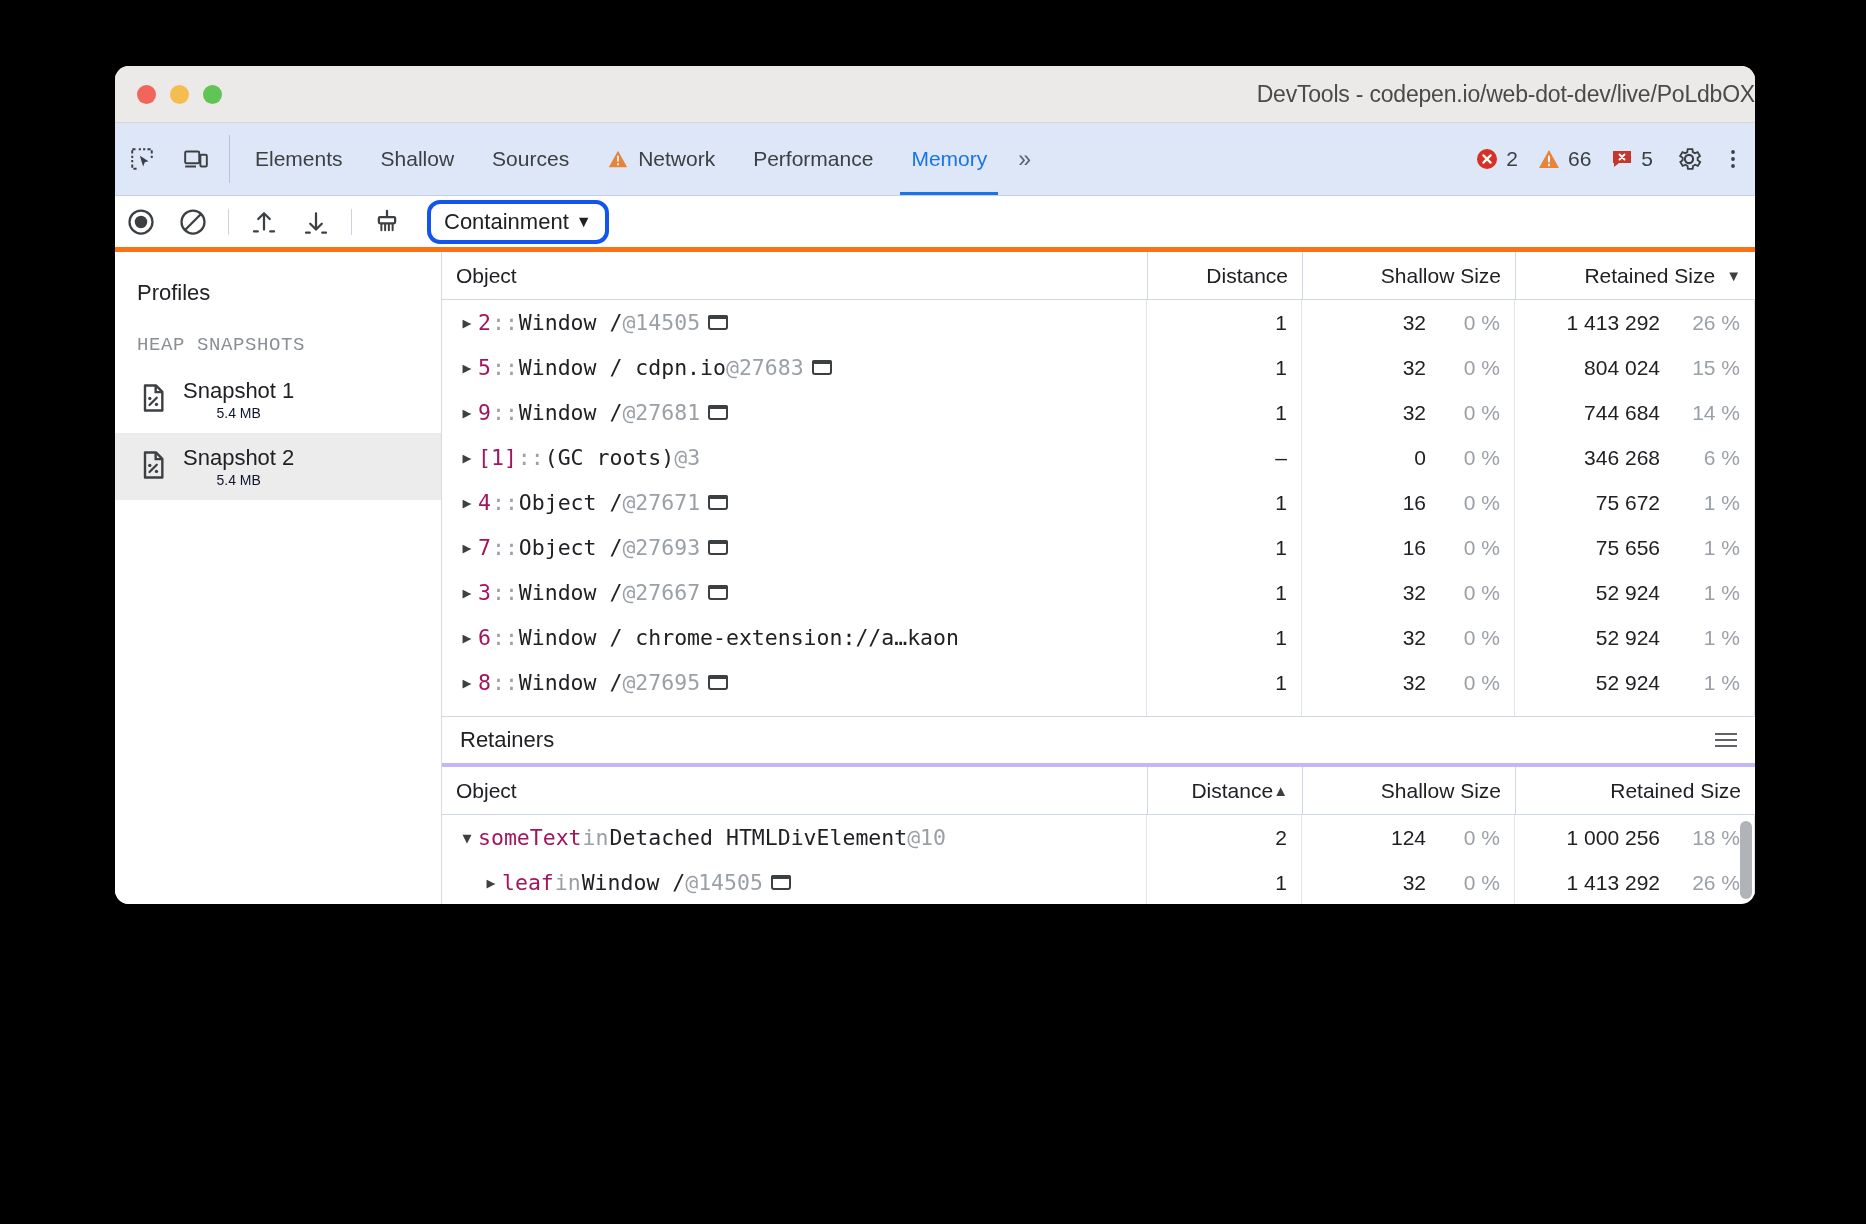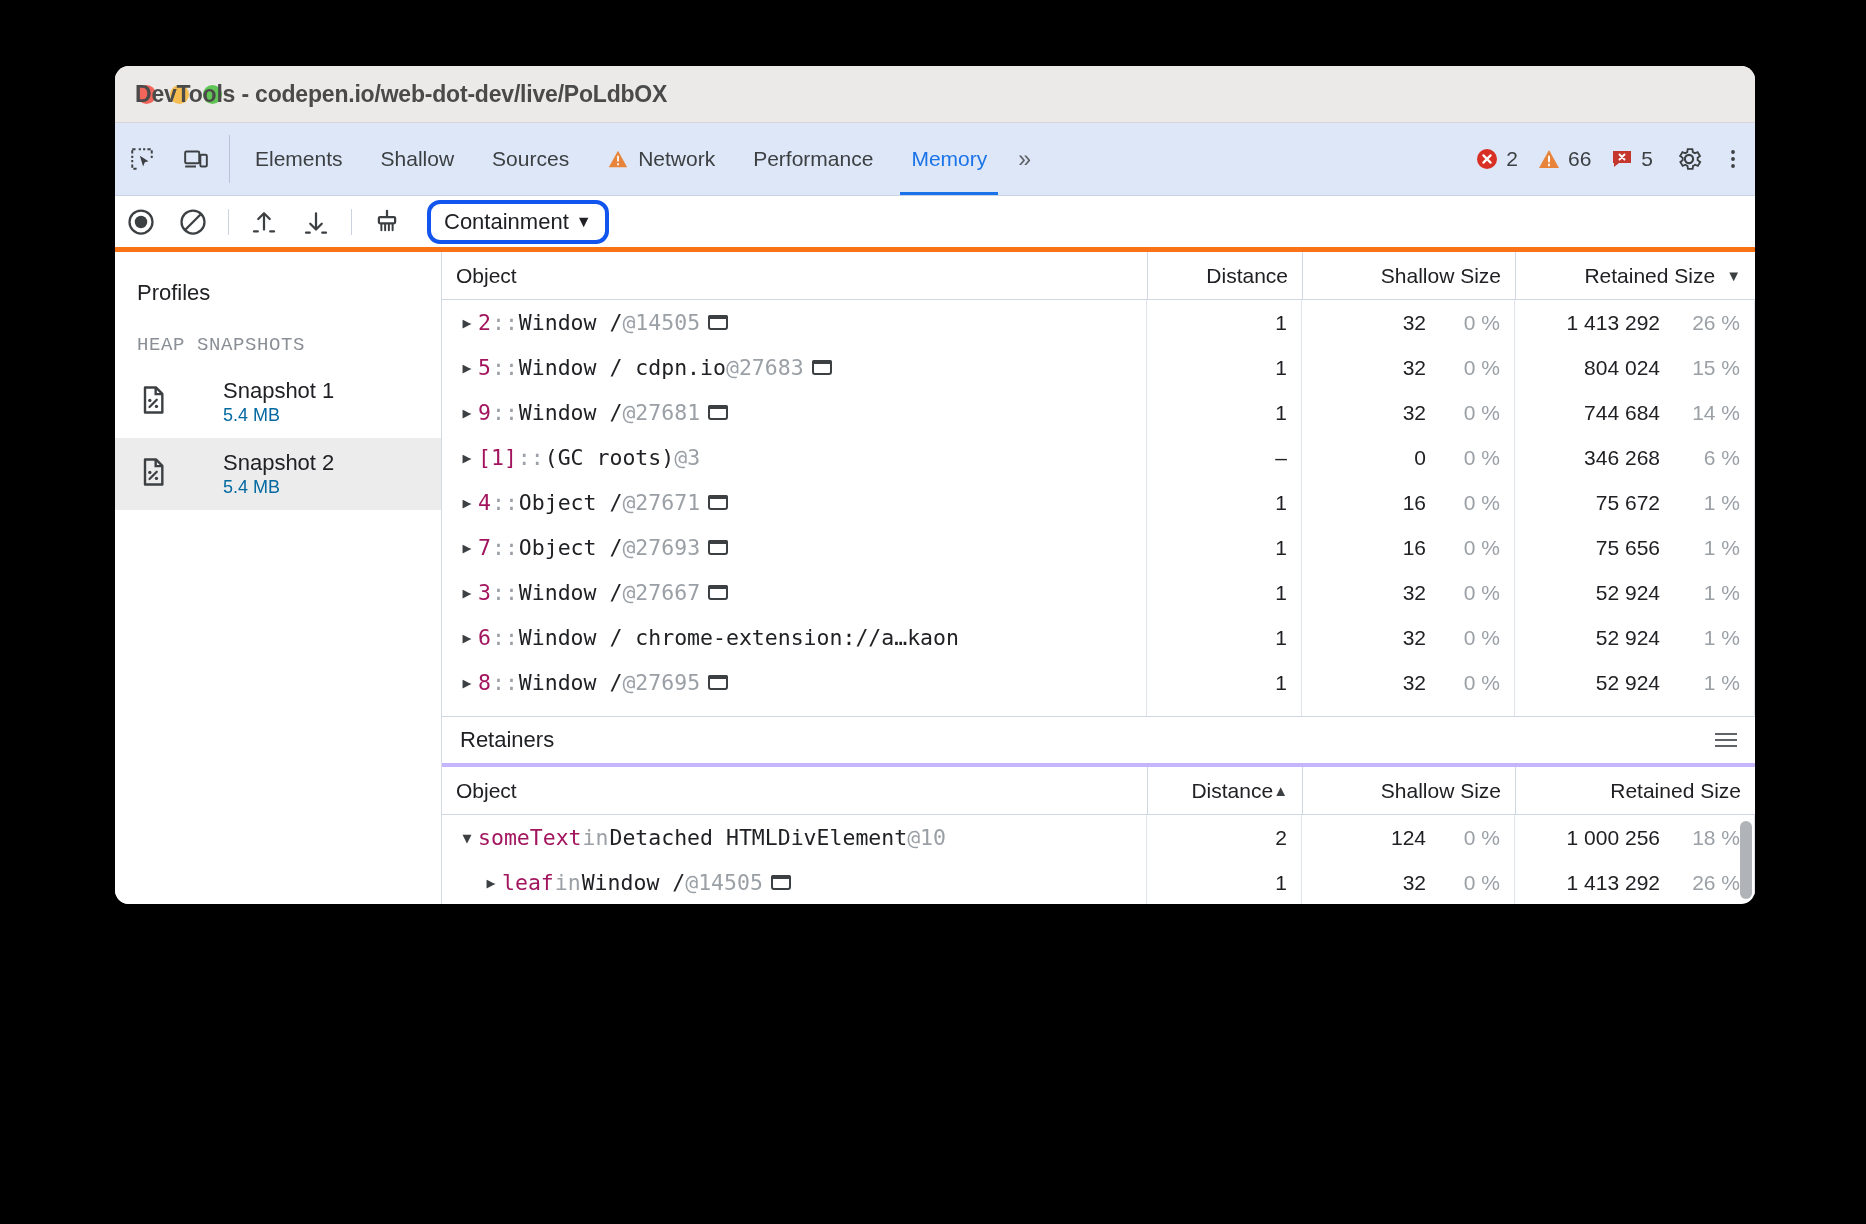--- a/index.html
+++ b/index.html
@@ -26,22 +26,22 @@
     border-bottom: 1px solid #d8d5d2;
     display: flex; align-items: center;
     position: relative;
   }
   .traffic { display: flex; gap: 14px; padding-left: 22px; }
   .dot { width: 19px; height: 19px; border-radius: 50%; }
   .dot.red { background: #f1655b; }
   .dot.yellow { background: #f5bd4f; }
   .dot.green { background: #61c555; }
   .title-text {
-    position: absolute; left: 0; right: 0; text-align: left;
-    font-size: 23px; font-weight: bold; color: #4a4a4a;
+    position: absolute; left: 0; right: 0; text-align: right;
+    font-size: 23px; font-weight: normal; color: #4a4a4a;
     letter-spacing: -0.2px;
     margin-left: 20px;
   }
   
   .tabbar {
     height: 73px; flex: none;
     background: #dee7f7;
     display: flex; align-items: stretch;
     border-bottom: 1px solid #c8d2e6;
     font-size: 21px; color: #3c4043;
@@ -100,23 +100,23 @@
   .section-label {
     font-size: 19px; color: #8a8f96; letter-spacing: .6px;
     padding: 12px 22px 10px;
     font-family: Liberation Mono, monospace;
   }
   .snap {
     display: flex; align-items: center; gap: 14px;
     padding: 12px 22px; cursor: pointer;
   }
   .snap.selected { background: #ececec; }
-  .snap-meta { display: flex; flex-direction: column; gap: 1px; margin-left: 40px; }
+  .snap-meta { display: flex; flex-direction: column; gap: 1px; }
   .snap-name { font-size: 22px; color: #202124; }
-  .snap-size { font-size: 18px; color: #0369a1; }
+  .snap-size { font-size: 14px; color: #0f172a; text-align: center; }
   
   .panes { flex: 1 1 auto; display: flex; flex-direction: column; min-width: 0; }
   .pane-top { flex: none; height: 464px; display: flex; flex-direction: column; min-width: 0; }
   .pane-bot { flex: 1 1 auto; display: flex; flex-direction: column; min-width: 0; border-top: 1px solid #cfd6e4; }
   .grid-head {
     display: flex; height: 48px; flex: none;
     background: #fff; border-bottom: 1px solid #cfd6e4;
     font-size: 21px; color: #202124; align-items: center;
   }
   .hc { padding: 0 14px; display: flex; align-items: center; height: 100%; cursor: pointer; }

